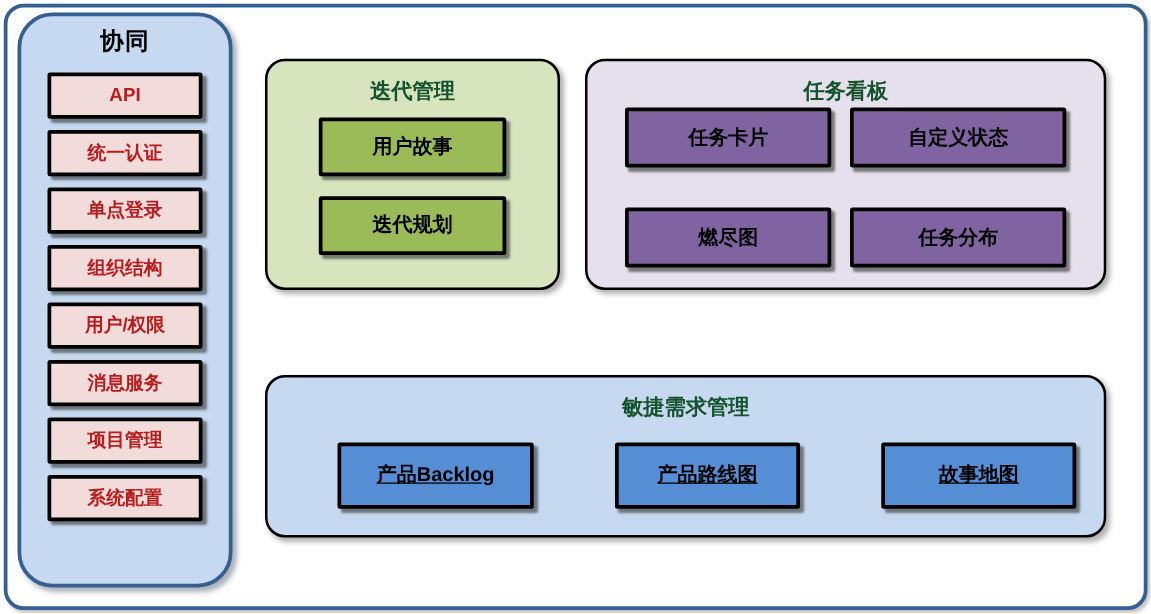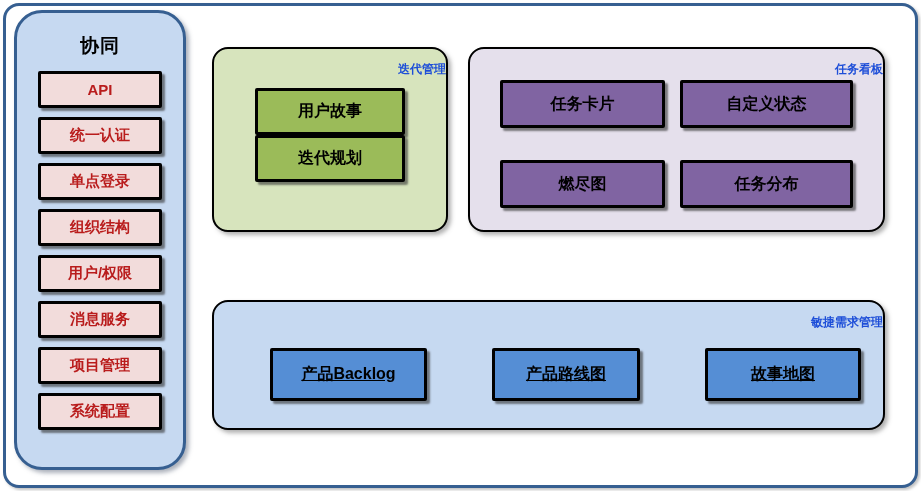--- a/index.html
+++ b/index.html
@@ -29,21 +29,21 @@
   .sidebar {
     position: absolute;
     left: 14px; top: 10px;
     width: 166px; height: 454px;
     background: #c6d9f1;
     border: 3px solid #365f91;
     border-radius: 28px;
     box-shadow: 3px 3px 4px rgba(90,100,120,0.5);
   }
   .sidebar-title {
-    padding-top: 20px;
+    padding-top: 7px;
     text-align: center;
     font-size: 19px;
     font-weight: bold;
     color: #000000;
     letter-spacing: 1px;
   }
   .sidebar-items {
     margin-top: 12px;
     display: flex;
     flex-direction: column;
@@ -67,24 +67,24 @@
   
   .group {
     position: absolute;
     border: 2px solid #000000;
     border-radius: 16px;
     box-shadow: 3px 3px 4px rgba(100,100,100,0.5);
     box-sizing: border-box;
   }
   .group-title {
     padding-top: 12px;
-    text-align: right;
-    font-size: 12px;
-    font-weight: bold;
-    color: #1d4ed8;
+    text-align: center;
+    font-size: 17px;
+    font-weight: bold;
+    color: #14532d;
   }
   .node {
     border: 3px solid #000000;
     border-radius: 2px;
     box-shadow: 3px 3px 2px rgba(50,50,50,0.6);
     display: flex;
     align-items: center;
     justify-content: center;
     font-size: 16px;
     font-weight: bold;
@@ -95,21 +95,21 @@
   .group-iteration {
     left: 212px; top: 47px;
     width: 236px; height: 185px;
     background: #d7e4bd;
   }
   .iteration-items {
     margin-top: 10px;
     display: flex;
     flex-direction: column;
     align-items: center;
-    gap: 0;
+    gap: 16px;
   }
   .iteration-items .node {
     width: 150px; height: 47px;
     background: #9bbb59;
   }
   
   .group-kanban {
     left: 468px; top: 47px;
     width: 417px; height: 185px;
     background: #e5e0ec;

